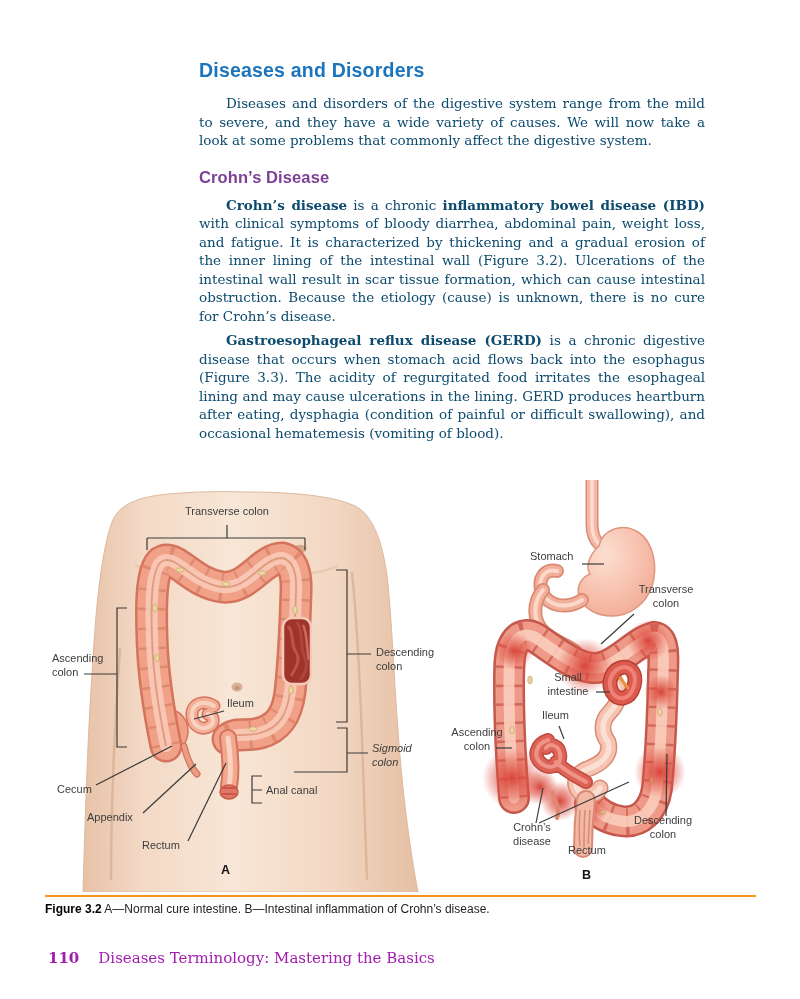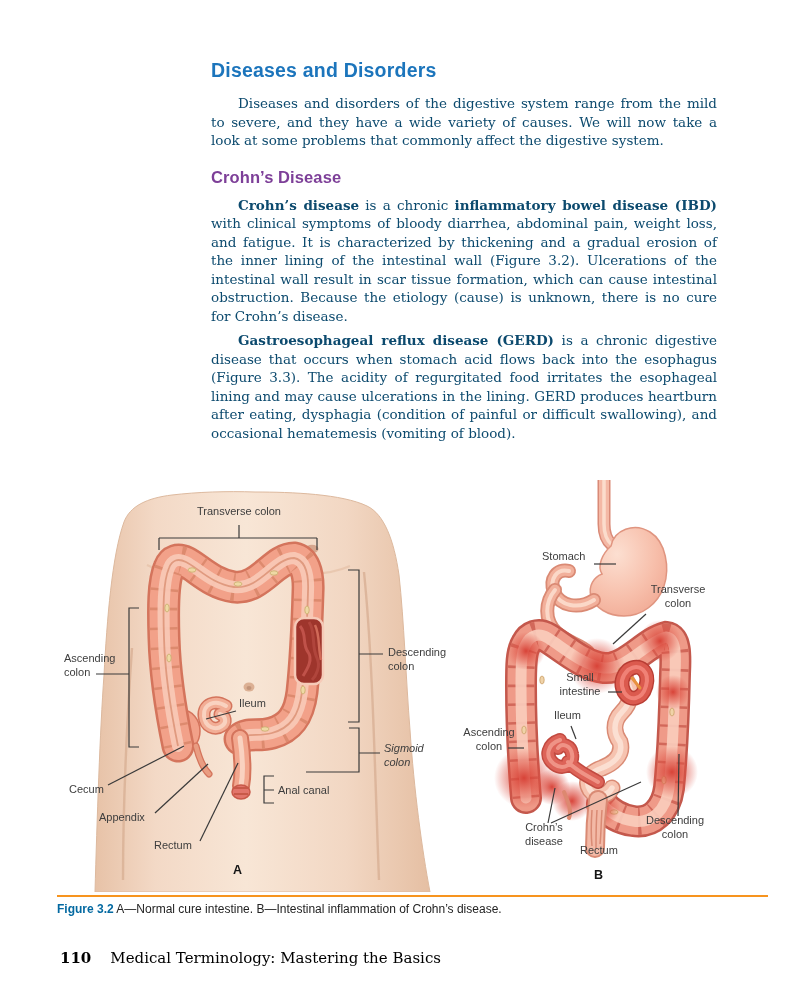--- a/index.html
+++ b/index.html
@@ -1,20 +1,20 @@
 <!DOCTYPE html>
 <html><head>
 <meta charset="utf-8">
 <style>
   html,body { margin:0; padding:0; }
   body {
     width:800px; height:999px; background:#ffffff; position:relative;
     font-family:"Liberation Sans", sans-serif; overflow:hidden;
   }
-  .page { position:absolute; inset:0;margin-left:12px; }
+  .page { position:absolute; inset:0; }
 
   
   .text-col { position:absolute; left:199px; top:58px; width:506px; }
   .h1 {
     color:#1c75bc; font:bold 19.5px/24px "Liberation Sans", sans-serif;
     margin:0 0 12px 0; letter-spacing:.2px;
   }
   .h2 {
     color:#7d3f98; font:bold 16.5px/20px "Liberation Sans", sans-serif;
     margin:17px 0 9px 0; letter-spacing:.1px;
@@ -34,26 +34,26 @@
   }
   .flabel.center { transform:translateX(-50%); text-align:center; }
   .flabel.letter { font-weight:bold; font-size:12.5px; color:#141414; }
 
   
   .cap-rule { position:absolute; left:45px; top:895px; width:711px; height:2px; background:#f7941e; }
   .caption {
     position:absolute; left:45px; top:902px; width:711px;
     font:12px/15px "Liberation Sans", sans-serif; color:#232323;
   }
-  .caption .fig-num { color:#0369a1; font-weight:bold; }
+  .caption .fig-num { color:#000000; font-weight:bold; }
 
   
   .footer {
     position:absolute; left:48px; top:949px;
-    font:15px/19px "DejaVu Serif", serif; color:#000000;
+    font:15px/19px "DejaVu Serif", serif; color:#a21caf;
     display:flex; gap:19px; align-items:baseline;
   }
   .footer .page-num { font-weight:bold; }
 </style>
 </head>
 <body>
 
 <div class="page">
 
   <div class="text-col">
@@ -279,15 +279,15 @@
     <div class="flabel center" style="left:663px; top:334px;">Descending
 colon</div>
     <div class="flabel letter" style="left:582px; top:389px;">B</div>
   </div>
 
   <div class="cap-rule"></div>
   <div class="caption"><span class="fig-num">Figure 3.2</span> <span>A—Normal cure intestine. B—Intestinal inflammation of Crohn’s disease.</span></div>
 
   <div class="footer">
     <span class="page-num">110</span>
-    <span>Medical Terminology: Mastering the Basics</span>
+    <span>Diseases Terminology: Mastering the Basics</span>
   </div>
 </div>
 
 </body></html>

